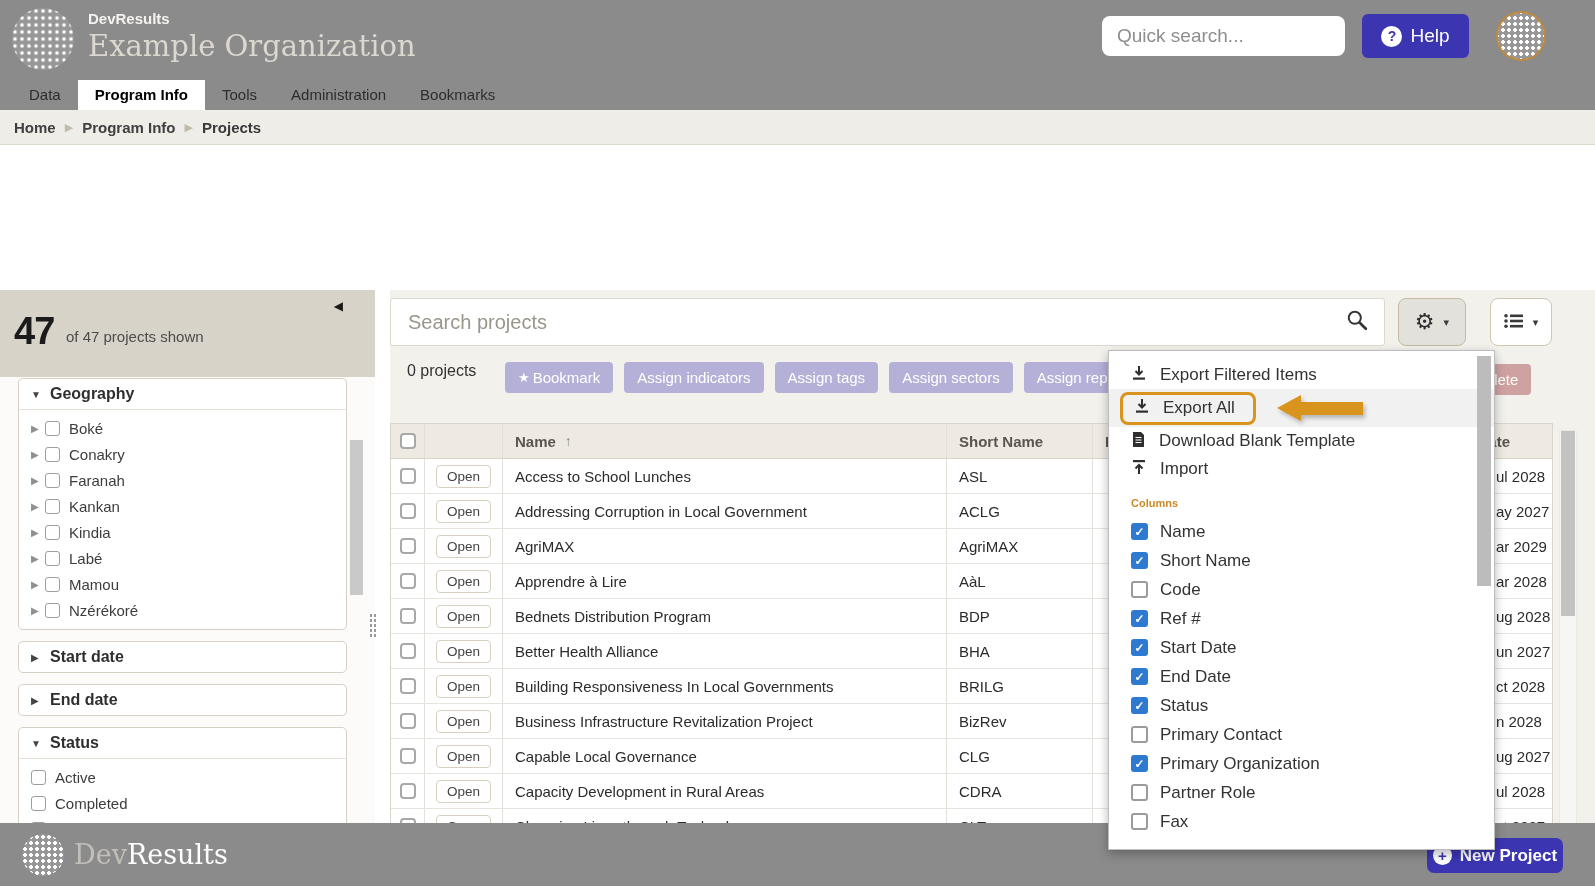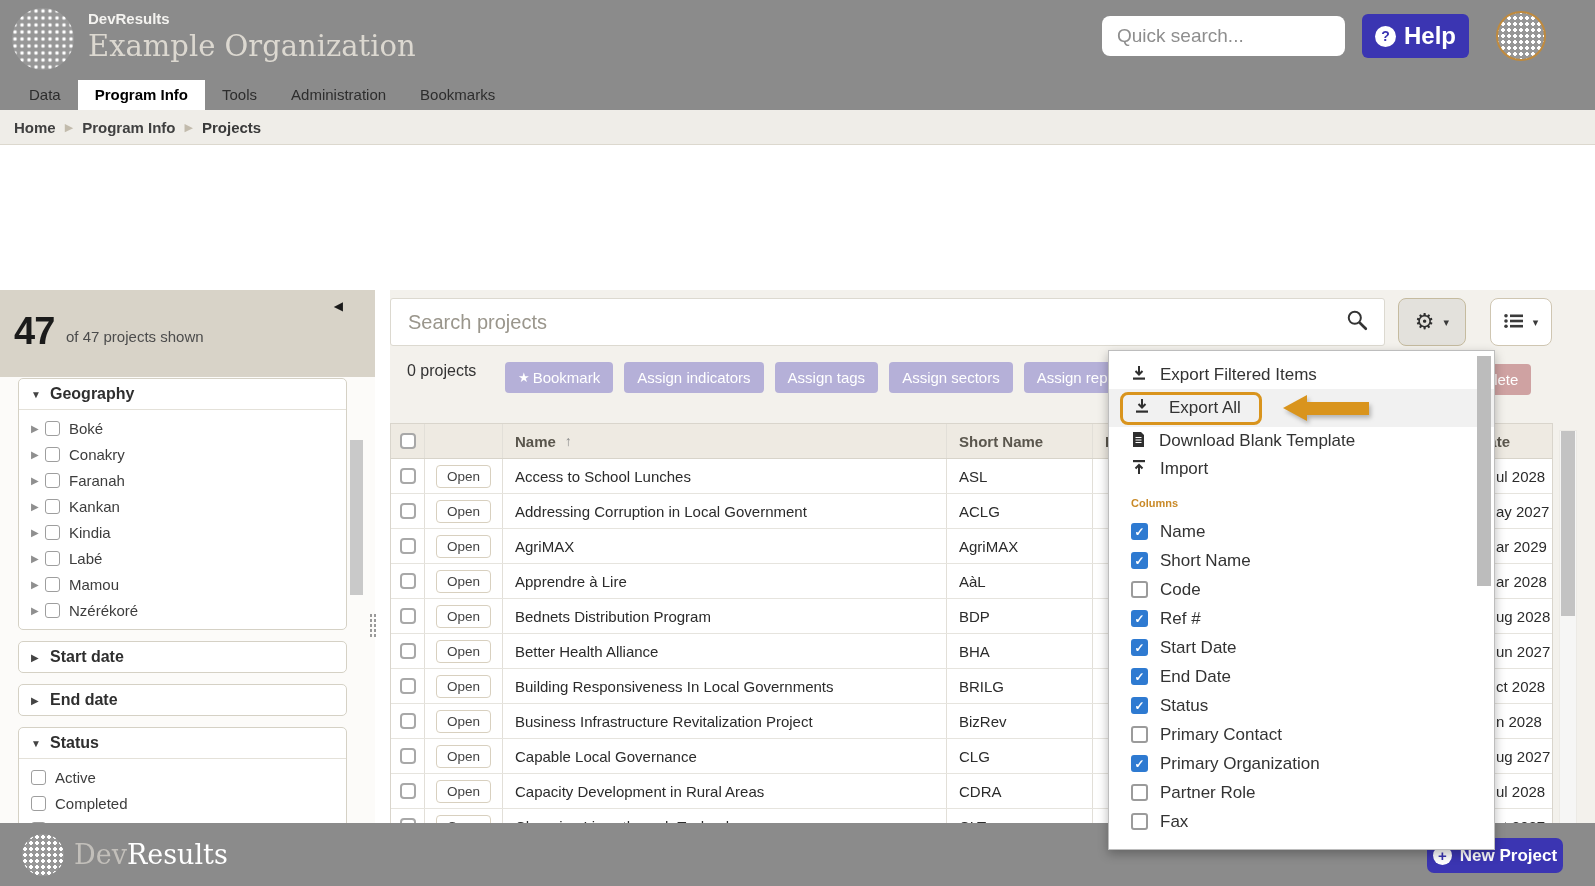--- a/index.html
+++ b/index.html
@@ -14,21 +14,21 @@
   .logo-main { position:absolute; left:12px; top:8px; width:62px; height:62px; }
   .brand { position:absolute; left:88px; top:10px; }
   .brand-name { font-size:15px; font-weight:bold; color:#f4f3f0; }
   .org-name { font-family:"DejaVu Serif", serif; font-size:29px; color:#dcd8d0; margin-top:2px; }
   .qsearch { position:absolute; left:1102px; top:16px; width:243px; height:40px; background:#fff; border-radius:8px; display:flex; align-items:center; }
   .qsearch input { flex:1; border:none; outline:none; font-size:19px; color:#444; padding:0 6px 0 15px; background:transparent; font-family:"Liberation Sans", sans-serif; }
   .qsearch input::placeholder { color:#8e8e8e; }
   .qsearch .mag { margin-right:12px; }
   .help-btn { position:absolute; left:1362px; top:14px; width:107px; height:44px; background:#3b35b2; border:none; border-radius:6px; color:#fff; display:flex; align-items:center; justify-content:center; gap:8px; cursor:pointer; }
   .help-btn .qmark { width:21px; height:21px; border-radius:50%; background:#fff; color:#3b35b2; font-weight:bold; font-size:14px; display:flex; align-items:center; justify-content:center; }
-  .help-btn .hlabel { font-size:24px; font-weight:bold; font-family:"Liberation Sans", sans-serif; }
+  .help-btn .hlabel { font-size:19px; font-weight:normal; font-family:"Liberation Sans", sans-serif; }
   .avatar { position:absolute; left:1496px; top:11px; width:50px; height:50px; border:2px solid #bf8a3e; background-size:6px 6px; }
 
   
   .tabsbar { position:absolute; left:0; top:80px; width:1595px; height:30px; background:#8b8b8b; display:flex; padding-left:12px; }
   .tab { padding:0 17px; line-height:30px; font-size:15px; color:#2d2d2d; cursor:pointer; }
   .tab.active { background:#fff; color:#000; font-weight:bold; }
 
   
   .crumbs { position:absolute; left:0; top:110px; width:1595px; height:35px; background:#efede8; border-bottom:1px solid #dcd8ce; display:flex; align-items:center; padding-left:14px; font-size:15px; }
   .crumb { color:#404040; cursor:pointer;font-weight:bold; }
@@ -94,21 +94,21 @@
   .openbtn { background:#fff; border:1px solid #d8d0bf; border-radius:4px; font-size:13.5px; color:#444; padding:3px 10px; cursor:pointer; font-family:"Liberation Sans", sans-serif; }
   .frag { display:inline-block; margin-left:51px; }
   .vscroll { position:absolute; left:1169px; top:140px; width:18px; height:460px; background:#f6f6f5; border:1px solid #eceae5; }
   .vthumb { position:absolute; left:1px; top:0px; width:14px; height:185px; background:#c3c3c3; }
 
   
   .dropdown { position:absolute; left:718px; top:60px; width:387px; height:500px; background:#fff; border:1px solid #bdbdbd; box-shadow:0 4px 10px rgba(0,0,0,.28); overflow:hidden; z-index:20; padding-top:10px; }
   .mi { display:flex; align-items:center; gap:13px; padding-left:22px; height:28px; font-size:17px; color:#333; cursor:pointer; }
   .mi svg { flex:none; }
   .mi-hl { height:38px; background:#f1f1f1; padding-left:11px; }
-  .hlbox { display:inline-flex; align-items:center; gap:19px; border:3px solid #d9941d; border-radius:8px; padding:3px 18px 3px 11px; background:transparent; }
+  .hlbox { display:inline-flex; align-items:center; gap:13px; border:3px solid #d9941d; border-radius:8px; padding:3px 18px 3px 11px; background:transparent; }
   .oarrow { display:flex; align-items:center; margin-left:8px; filter:drop-shadow(2px 3px 2px rgba(0,0,0,.25)); }
   .oarrow .head { width:0; height:0; border-top:13px solid transparent; border-bottom:13px solid transparent; border-right:24px solid #d9941d; }
   .oarrow .tail { width:62px; height:13px; background:#d9941d; }
   .mcols-label { margin:14px 0 8px 22px; color:#c98a28; font-weight:bold; font-size:11px; }
   .mcol { display:flex; align-items:center; gap:12px; padding-left:22px; height:29px; font-size:17px; color:#333; cursor:pointer; }
   .mcb { width:17px; height:17px; border:2px solid #9b9b9b; border-radius:3px; background:#fff; flex:none; }
   .mcb.on { background:#2e7ad1; border-color:#2e7ad1; display:flex; align-items:center; justify-content:center; }
   .mcb.on::after { content:"✓"; color:#fff; font-size:12px; font-weight:bold; }
   .dd-sb { position:absolute; right:3px; top:5px; width:14px; height:230px; background:#bcbcbc; }
 

